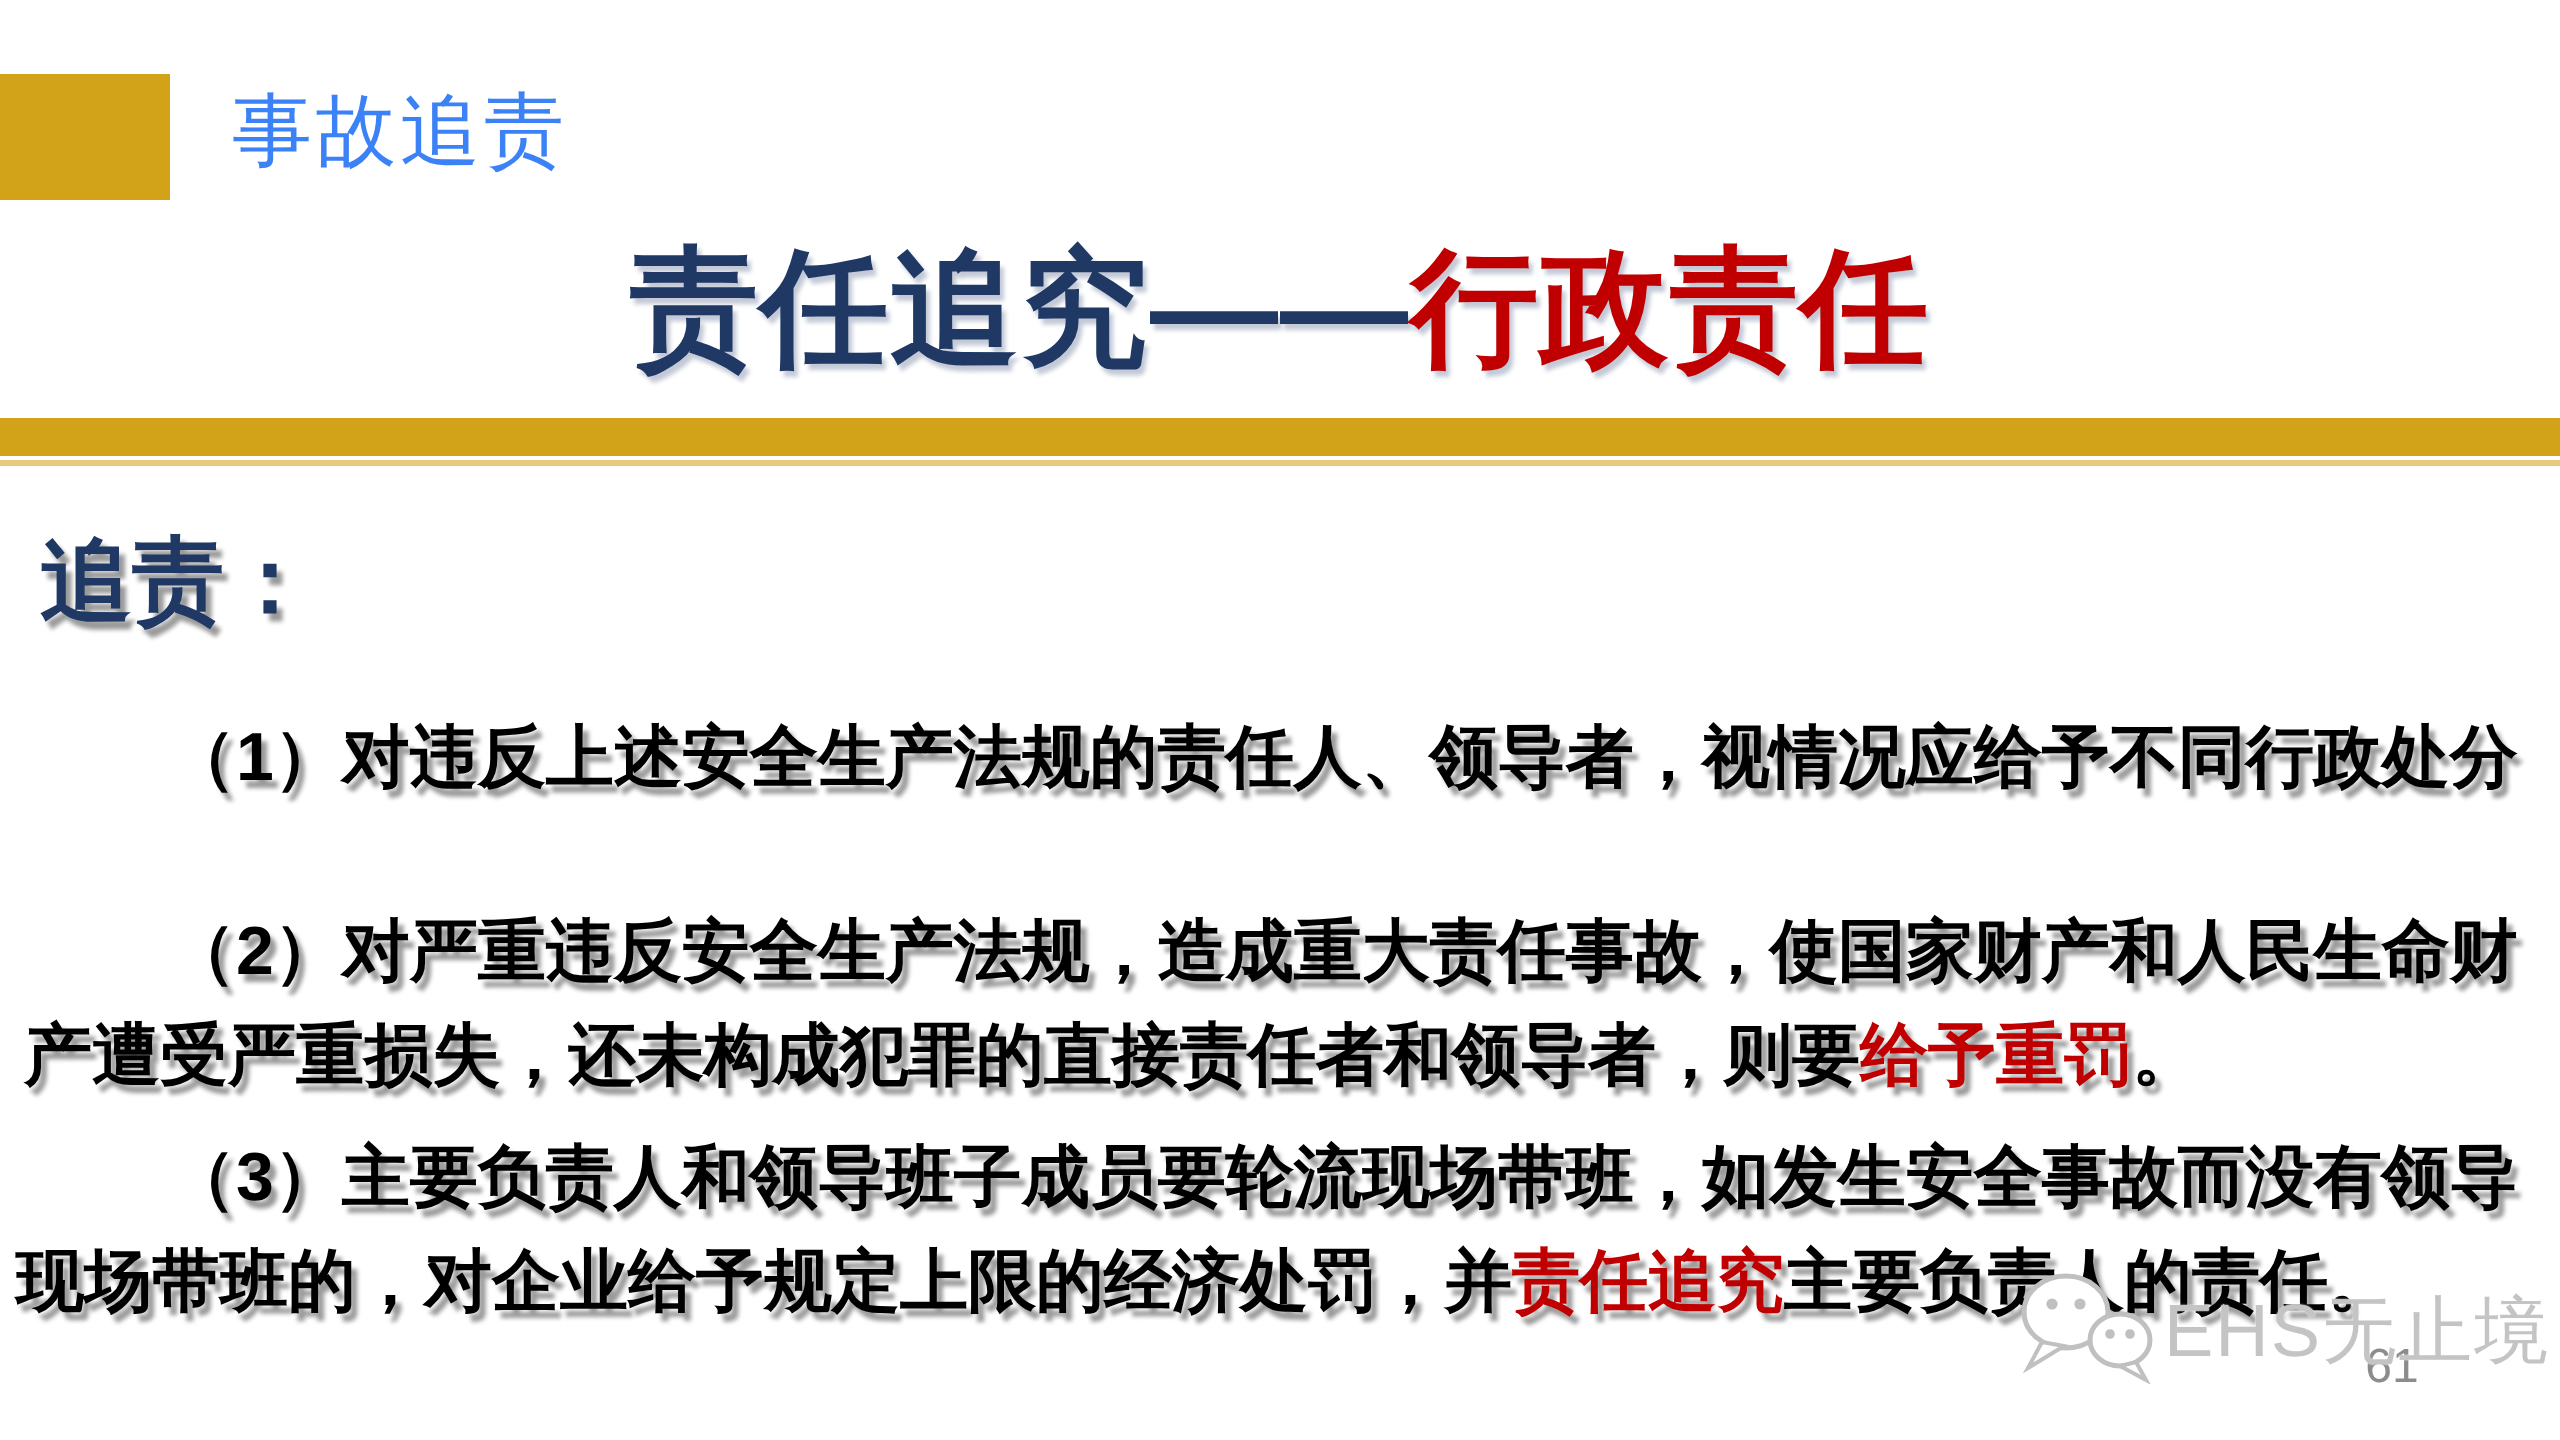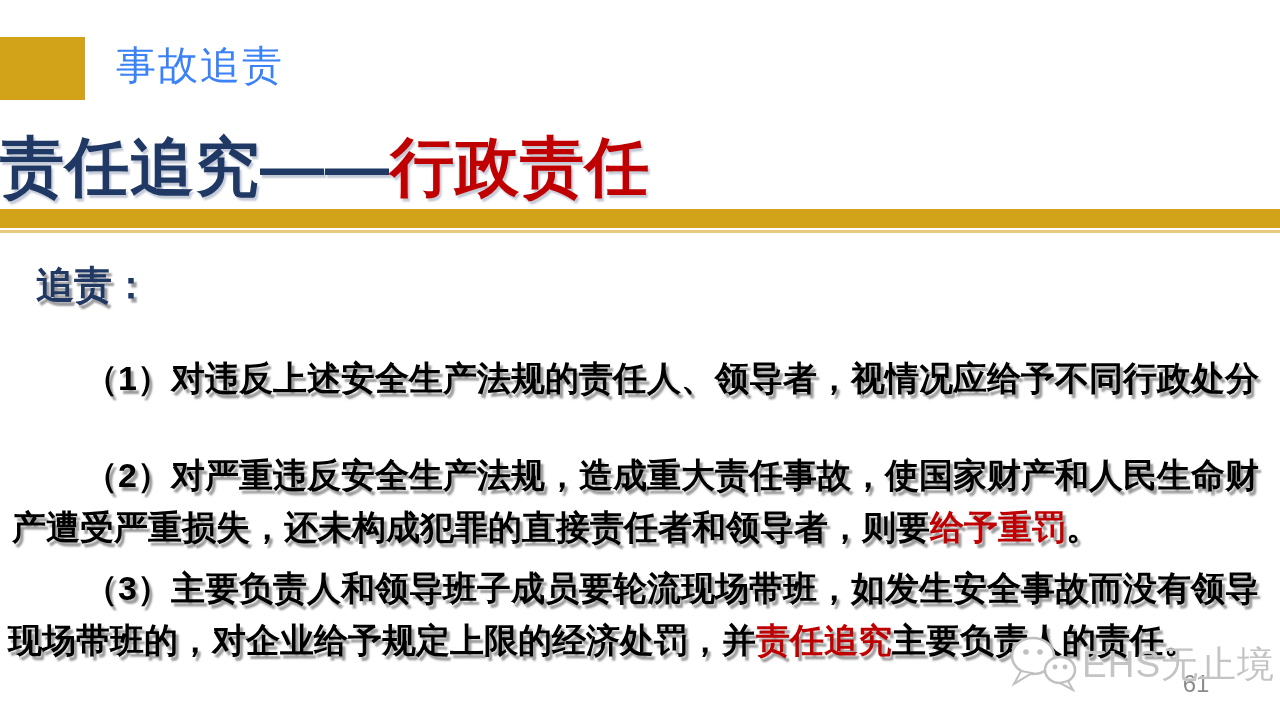--- a/index.html
+++ b/index.html
@@ -28,23 +28,23 @@
     position: absolute;
     left: 116px; top: 38px;
     font-size: 40px;
     font-weight: 400;
     color: #3b82f6;
     letter-spacing: 2px;
     white-space: nowrap;
   }
   .main-title {
     position: absolute;
-    left: 0; top: 124px;
+    left: 0; top: 111px;
     width: 1280px;
-    text-align: left;
+    text-align: center;
     font-size: 64px;
     font-weight: 700;
     letter-spacing: 1px;
     white-space: nowrap;
     text-shadow: 2px 3px 2px #c3c9d6;
   }
   .title-blue { color: #1F3864; }
   .title-red  { color: #C00000; }
 
   .gold-bar {
@@ -57,26 +57,25 @@
     position: absolute;
     left: 0; top: 230px;
     width: 1280px; height: 3px;
     background: #E6CB7E;
   }
 
   
   .body-heading {
     position: absolute;
     left: 20px; top: 260px;
-    font-size: 38px;
+    font-size: 46px;
     font-weight: 700;
     color: #1F3864;
     white-space: nowrap;
     text-shadow: 3px 4px 2px #9a9a9a;
-    margin-left: 16px;
   }
   .line {
     position: absolute;
     font-size: 34px;
     font-weight: 700;
     white-space: nowrap;
     letter-spacing: 0px;
     text-shadow: 3px 4px 2px #9a9a9a;
   }
   .line-0 { left: 84px;  top: 356px; }

